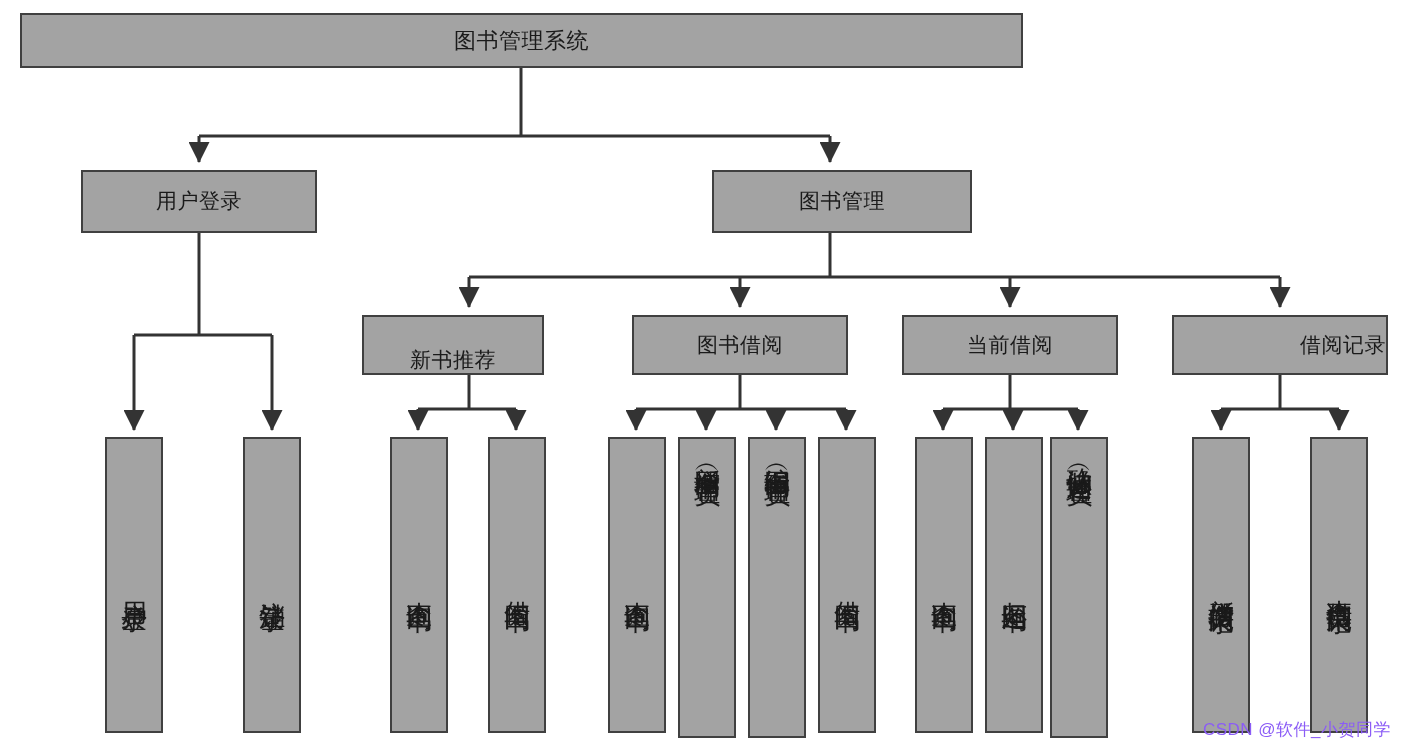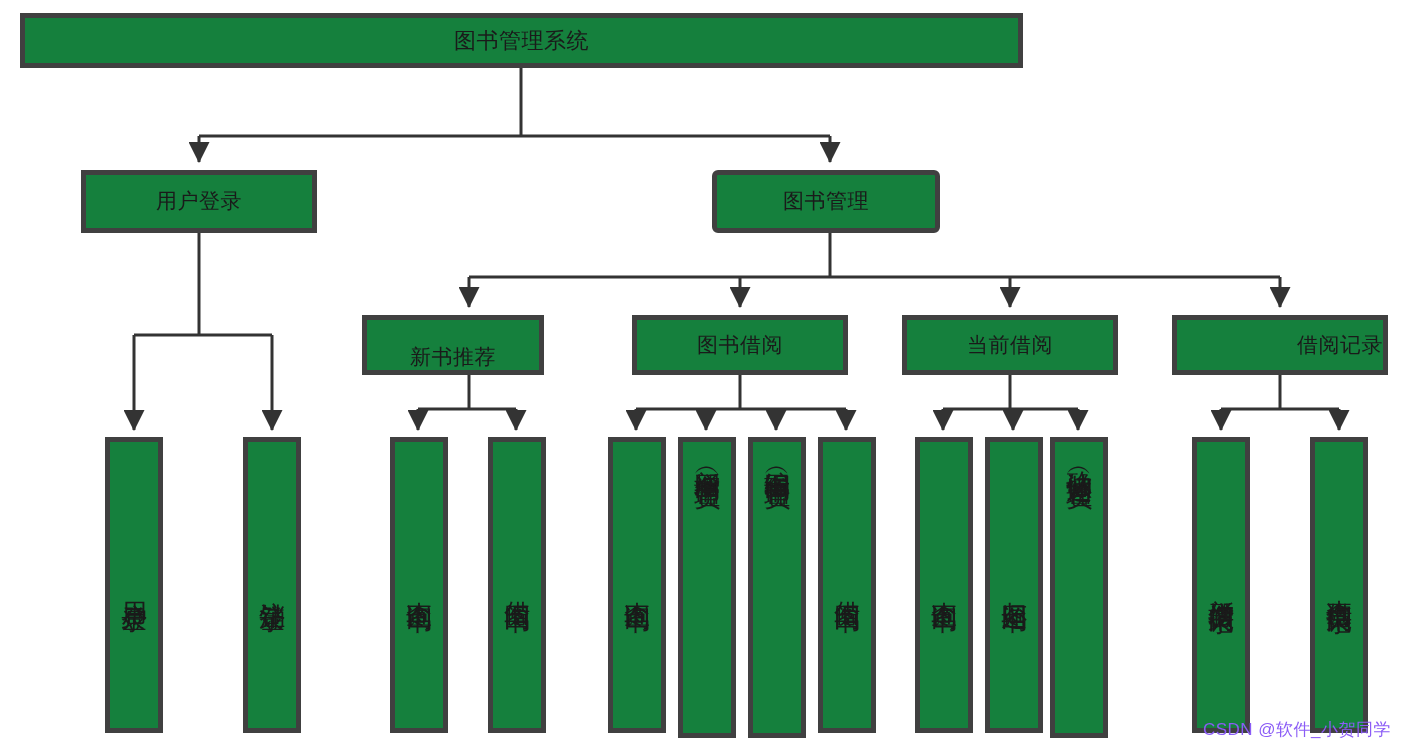--- a/index.html
+++ b/index.html
@@ -22,22 +22,22 @@
     position: absolute;
     left: 0;
     top: 0;
     width: 1405px;
     height: 747px;
     pointer-events: none;
   }
   .node {
     position: absolute;
     box-sizing: border-box;
-    background: #15803d;
-    border: 5px solid #404040;
+    background: #a3a3a3;
+    border: 2px solid #404040;
     display: flex;
     align-items: center;
     justify-content: center;
     color: #1a1a1a;
     z-index: 2;
   }
   .node .node-label {
     display: block;
     text-align: center;
     line-height: 1.18;
@@ -134,21 +134,21 @@
     </g>
   </svg>
 
   <div class="node horiz root" style="left:20px; top:13px; width:1003px; height:55px;">
     <span class="node-label">图书管理系统</span>
   </div>
 
   <div class="node horiz" style="left:81px; top:170px; width:236px; height:63px;">
     <span class="node-label">用户登录</span>
   </div>
-  <div class="node horiz" style="left:712px; top:170px; width:228px; height:63px;border-radius:6px;">
+  <div class="node horiz" style="left:712px; top:170px; width:260px; height:63px;">
     <span class="node-label">图书管理</span>
   </div>
 
   <div class="node horiz" style="left:362px; top:315px; width:182px; height:60px;align-items:flex-end;">
     <span class="node-label">新书推荐</span>
   </div>
   <div class="node horiz" style="left:632px; top:315px; width:216px; height:60px;">
     <span class="node-label">图书借阅</span>
   </div>
   <div class="node horiz" style="left:902px; top:315px; width:216px; height:60px;">

